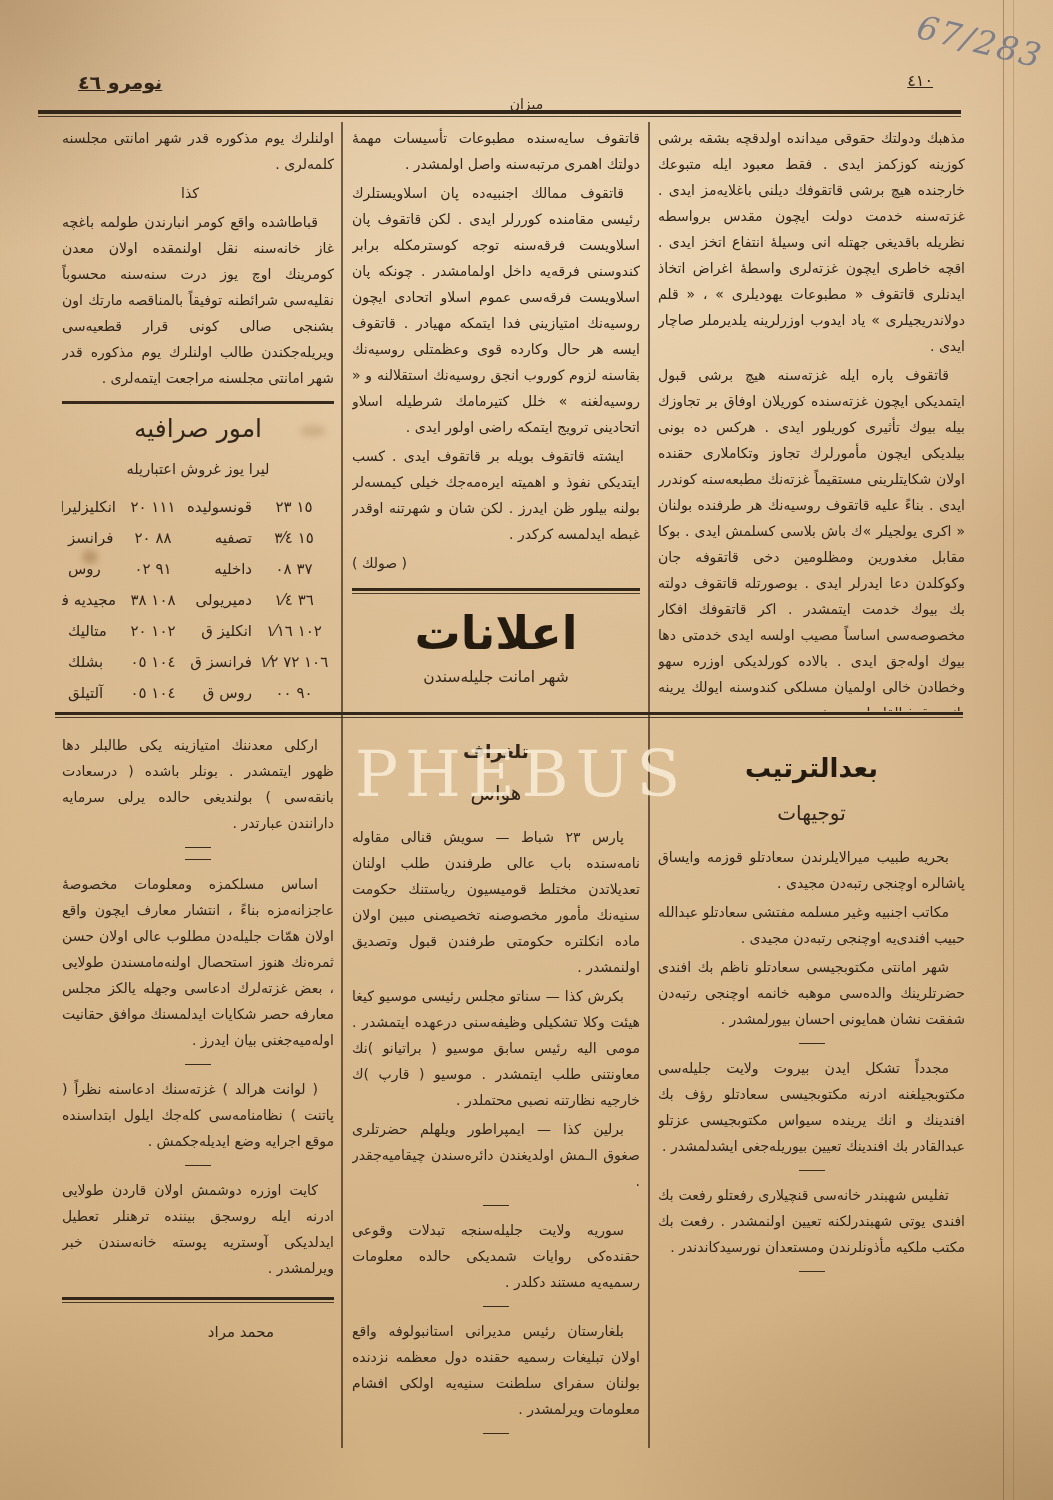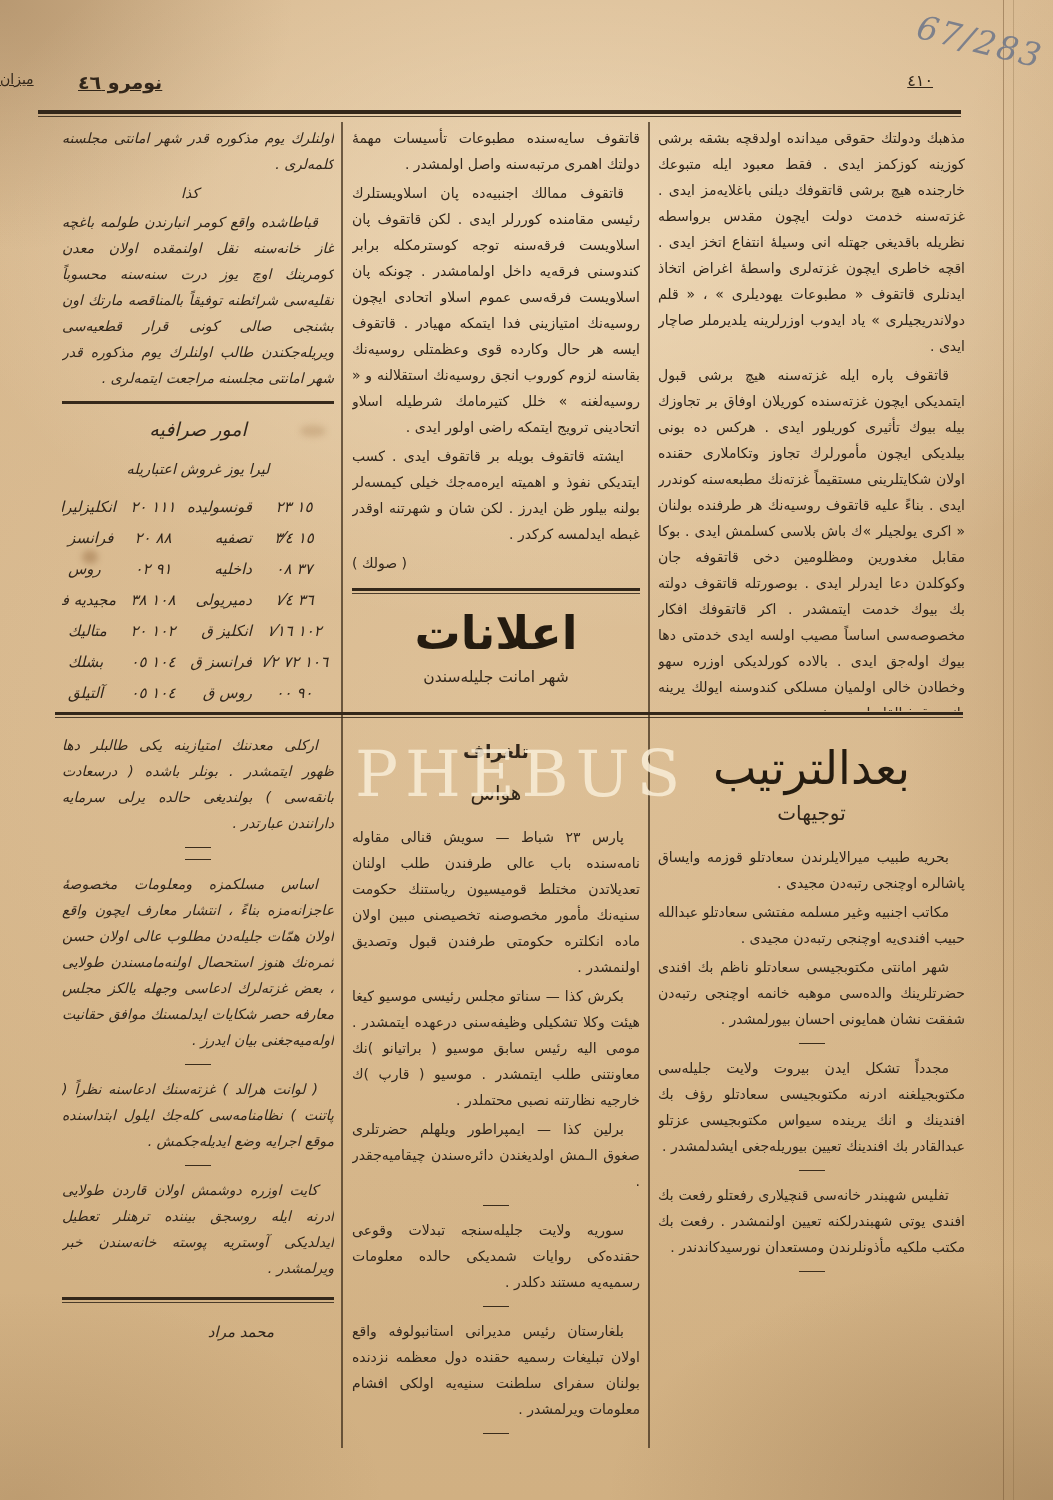--- a/index.html
+++ b/index.html
@@ -16,61 +16,61 @@
       radial-gradient(ellipse 260px 1000px at 102% 45%, rgba(146,108,66,0.28), transparent 70%),
       linear-gradient(#d8b990,#d1b082);
   }
   .edge-line{position:absolute;top:0;bottom:0;width:1px;background:rgba(108,78,44,.45);}
   .edge-line.l2{background:rgba(108,78,44,.25);}
   .stain{position:absolute;border-radius:50%;filter:blur(3px);}
 
   
   .hdr{position:absolute;top:71px;height:26px;direction:rtl;text-decoration:underline;}
   .hdr-right{right:120px;font-size:16px;letter-spacing:1px;}
-  .hdr-center{left:0;right:0;text-align:left;font-size:14px;}
+  .hdr-center{left:0;right:0;text-align:center;font-size:14px;margin-top:25px;}
   .hdr-left{left:78px;font-size:19px;font-weight:bold;letter-spacing:2px;}
   .rule-h{position:absolute;left:38px;right:92px;top:110px;height:8px;
     background:linear-gradient(#33271a 0 4px,transparent 4px 6px,rgba(51,39,26,.85) 6px 7px,transparent 7px);}
 
   
   .annotation{position:absolute;top:22px;left:916px;transform:rotate(14deg);
     font-family:"DejaVu Serif",serif;font-style:italic;font-size:33px;
     color:#6d7689;letter-spacing:2px;opacity:.85;}
 
   
   .col{position:absolute;direction:rtl;text-align:justify;font-size:14px;line-height:26px;overflow:hidden;}
   .b1{top:125px;height:586px;}
   .b2{top:732px;height:726px;}
-  .cL{left:62px;width:272px;font-style:italic;}
+  .cL{left:62px;width:272px;}
   .cM{left:352px;width:288px;}
   .cR{left:658px;width:307px;}
   .vrule{position:absolute;top:122px;height:1326px;width:1.5px;background:rgba(62,46,27,.72);}
 
   p.para{margin:0 0 3px 0;text-indent:16px;}
   p.para.noindent{text-indent:0;}
   .center-word{text-align:center;margin:12px 0 10px;text-indent:0;}
   .sec-rule{height:3px;background:#36291b;margin:10px 0 12px;}
   .sec-rule-dbl{height:8px;margin:12px 0 6px;
     background:linear-gradient(#33271a 0 3.5px,transparent 3.5px 5.5px,rgba(51,39,26,.85) 5.5px 6.5px,transparent 6.5px);}
   .pdash{width:26px;border-top:1.6px solid #3a2c1c;margin:11px auto;}
   .sig-left{text-align:left;text-indent:0;margin:2px 14px 0 34px;}
 
   
-  .sar-title{text-align:center;font-size:19px;letter-spacing:3px;margin:8px 0 14px;text-indent:0;}
+  .sar-title{text-align:center;font-size:25px;letter-spacing:3px;margin:8px 0 14px;text-indent:0;}
   .sar-note{text-align:center;font-size:14.5px;margin:0 0 12px;text-indent:0;}
   .sar-row{display:grid;grid-template-columns:80px 66px 70px auto;align-items:baseline;
     height:31px;font-size:15px;}
   .num{direction:ltr;text-align:center;letter-spacing:1px;white-space:nowrap;}
   .cur{text-align:right;padding-right:2px;white-space:nowrap;}
   .cur.l{text-align:left;padding-left:6px;}
 
   
   .headline-xl{font-size:46px;line-height:54px;text-align:center;font-weight:bold;
     margin:10px 0 4px;text-indent:0;color:#241b10;}
-  .headline-lg{font-size:46px;line-height:44px;text-align:center;font-weight:normal;
+  .headline-lg{font-size:26px;line-height:44px;text-align:center;font-weight:bold;
     margin:14px 0 10px;text-indent:0;color:#241b10;}
   .subhead{text-align:center;font-size:15.5px;margin:0 0 28px;text-indent:0;}
   .subhead2{text-align:center;font-size:20px;margin:4px 0 18px;text-indent:0;}
   .sechead{text-align:center;font-size:19px;margin:6px 0 16px;text-indent:0;font-weight:bold;}
 
   .band-divider{position:absolute;left:55px;right:90px;top:712px;height:8px;
     background:linear-gradient(#33271a 0 3.5px,transparent 3.5px 5.5px,rgba(51,39,26,.85) 5.5px 6.5px,transparent 6.5px);}
 
   .watermark{position:absolute;left:355px;top:734px;
     font-family:"DejaVu Serif",serif;font-size:64px;line-height:80px;font-weight:normal;

